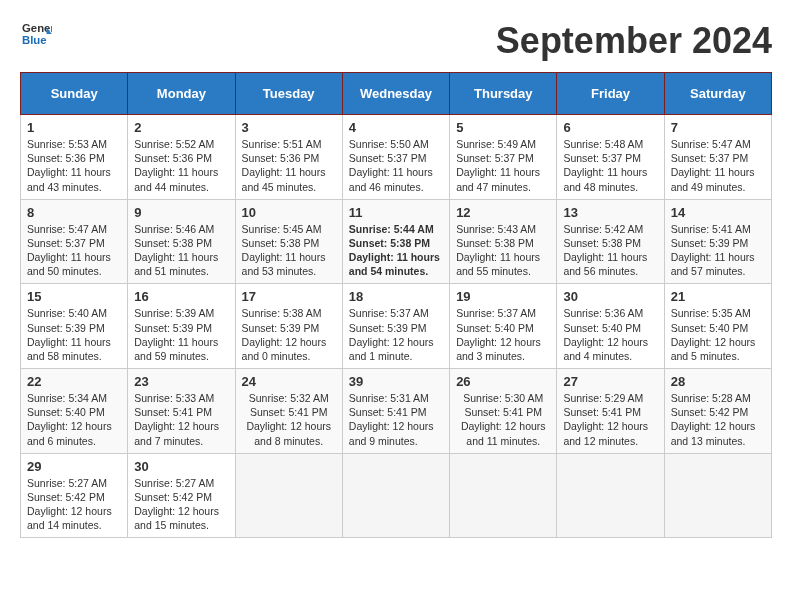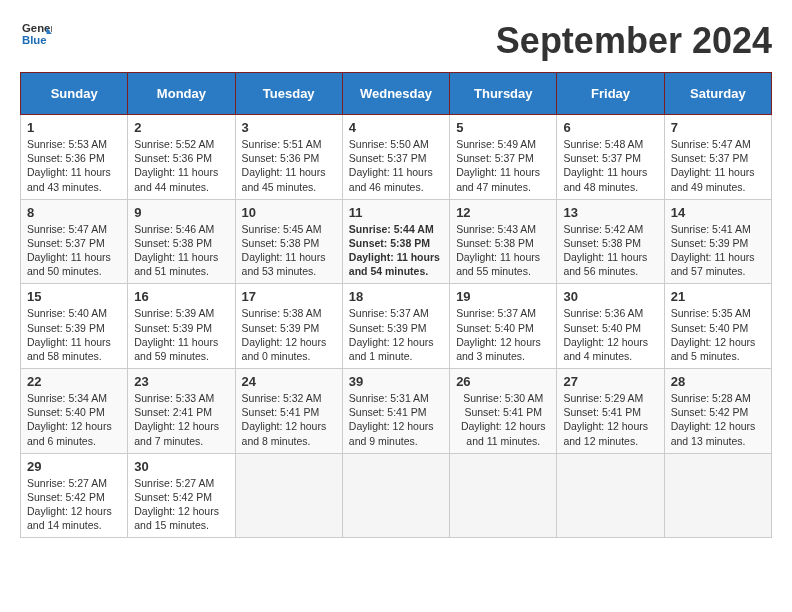--- a/index.html
+++ b/index.html
@@ -264,27 +264,27 @@
         <td>
           <span class="day-num">22</span>
           <div class="day-info" style="white-space: pre-line;">Sunrise: 5:34 AM
 Sunset: 5:40 PM
 Daylight: 12 hours
 and 6 minutes.</div>
         </td>
         <td>
           <span class="day-num">23</span>
           <div class="day-info" style="white-space: pre-line;">Sunrise: 5:33 AM
-Sunset: 2:41 PM
+Sunset: 5:41 PM
 Daylight: 12 hours
 and 7 minutes.</div>
         </td>
         <td>
           <span class="day-num">24</span>
-          <div class="day-info" style="white-space: pre-line;">Sunrise: 5:32 AM
+          <div class="day-info" style="white-space: pre-line; text-align: center;">Sunrise: 5:32 AM
 Sunset: 5:41 PM
 Daylight: 12 hours
 and 8 minutes.</div>
         </td>
         <td>
           <span class="day-num">39</span>
           <div class="day-info" style="white-space: pre-line;">Sunrise: 5:31 AM
 Sunset: 5:41 PM
 Daylight: 12 hours
 and 9 minutes.</div>

